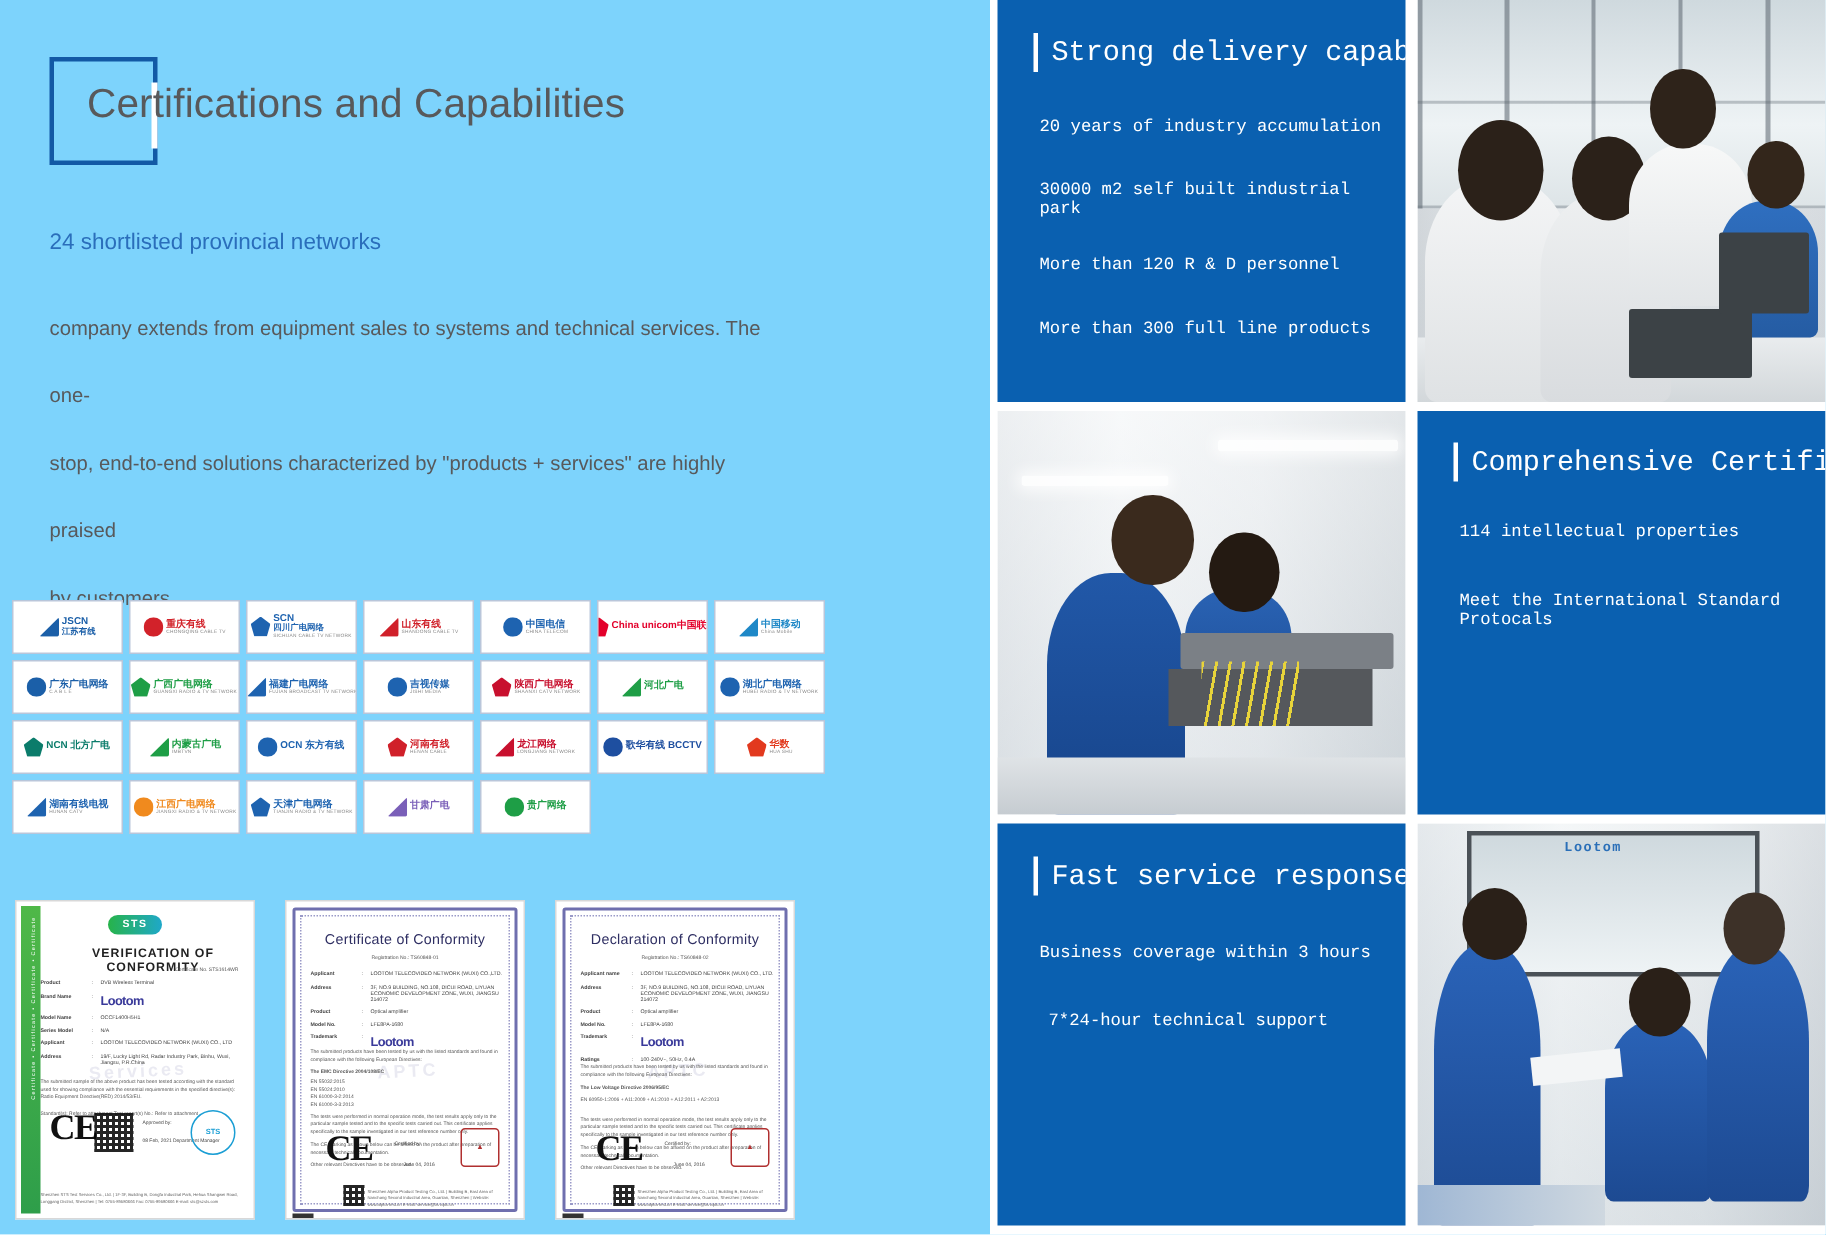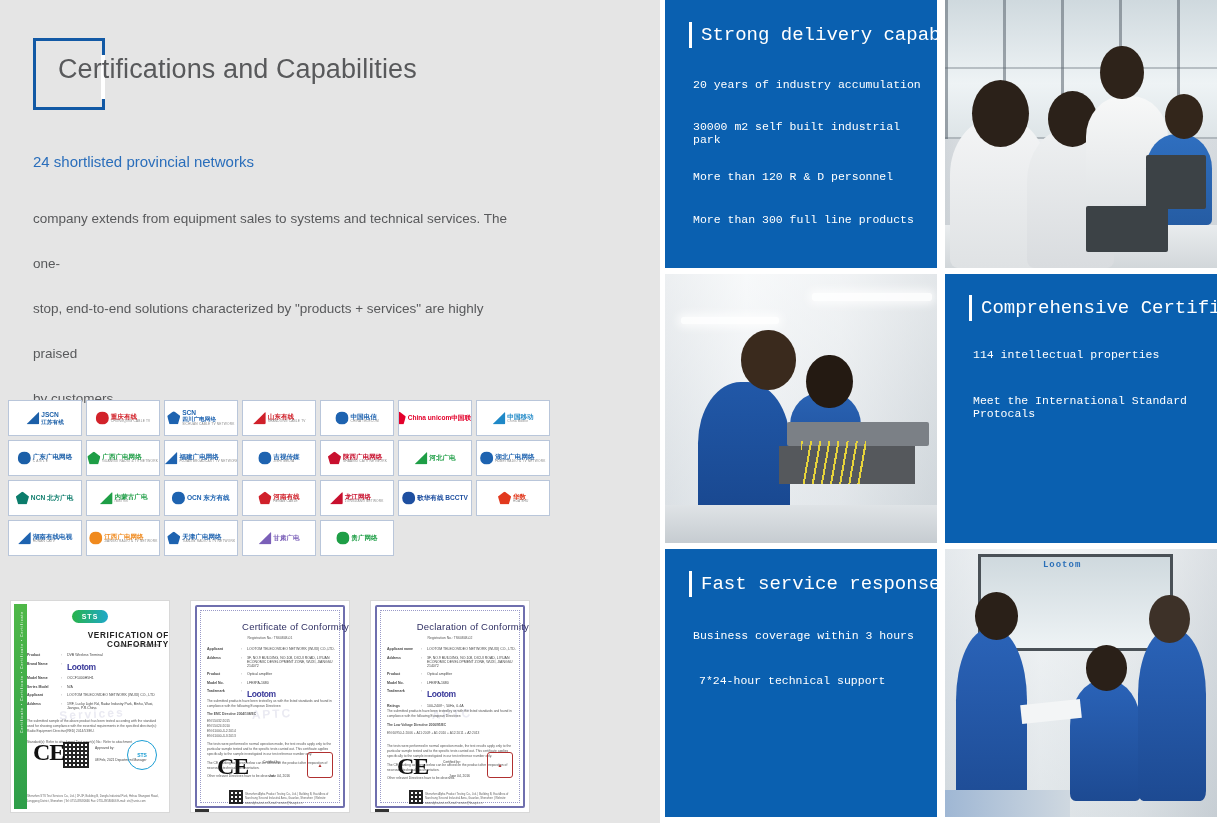--- a/index.html
+++ b/index.html
@@ -5,21 +5,21 @@
   * { box-sizing: border-box; margin: 0; padding: 0; }
   html, body {
     width: 1217px; height: 823px;
     background: #ffffff;
     font-family: "Liberation Sans", sans-serif;
     overflow: hidden;
   }
   .page { position: relative; width: 1217px; height: 823px; background:#fff; }
 
   
-  .left-col { position: absolute; left: 0; top: 0; width: 660px; height: 823px; background:#e5e5e5; }
+  .left-col { position: absolute; left: 0; top: 0; width: 660px; height: 823px; background:#7dd3fc; }
 
   .title-block { position: absolute; left: 33px; top: 38px; width: 430px; height: 72px; }
   .bracket {
     position: absolute; left: 0; top: 0; width: 72px; height: 72px;
     border: 3px solid #1259A5;
   }
   .bracket::after {
     content:""; position:absolute; right:-3px; top:14px;
     width:4px; height:44px; background:#ffffff;
   }
@@ -87,21 +87,21 @@
     content:""; position:absolute; inset:3px; border:1px dotted #9a9ac8;
   }
   .cert-logo-sts{
     position:absolute; left:50%; top:9px; transform:translateX(-50%);
     width:36px; height:13px; border-radius:7px;
     background: linear-gradient(90deg,#27b34a,#1fa8c9);
     display:flex; align-items:center; justify-content:center;
     color:#fff; font-size:7px; font-weight:700; letter-spacing:1px;
   }
   .cert-title{
-    position:absolute; left:0; right:0; text-align:right;
+    position:absolute; left:0; right:0; text-align:center;
     font-size:8.2px; font-weight:700; color:#3a3a6e; letter-spacing:.2px;
   }
   .cert-title.c1{ top:30px; letter-spacing:.7px; color:#222;margin-left:24px; }
   .cert-title.c2{ top:20px; font-size:9.5px; font-weight:400; color:#2f2f63; }
   .cert-regline{
     position:absolute; left:0; right:0; text-align:center;
     font-size:3.4px; color:#555; }
   .cert-rows{ position:absolute; left:16px; right:10px; }
   .cert-row{ display:flex; font-size:3.5px; color:#444; margin-bottom:4.6px; }
   .cert-row .k{ width:34px; flex:0 0 34px; font-weight:600; }

